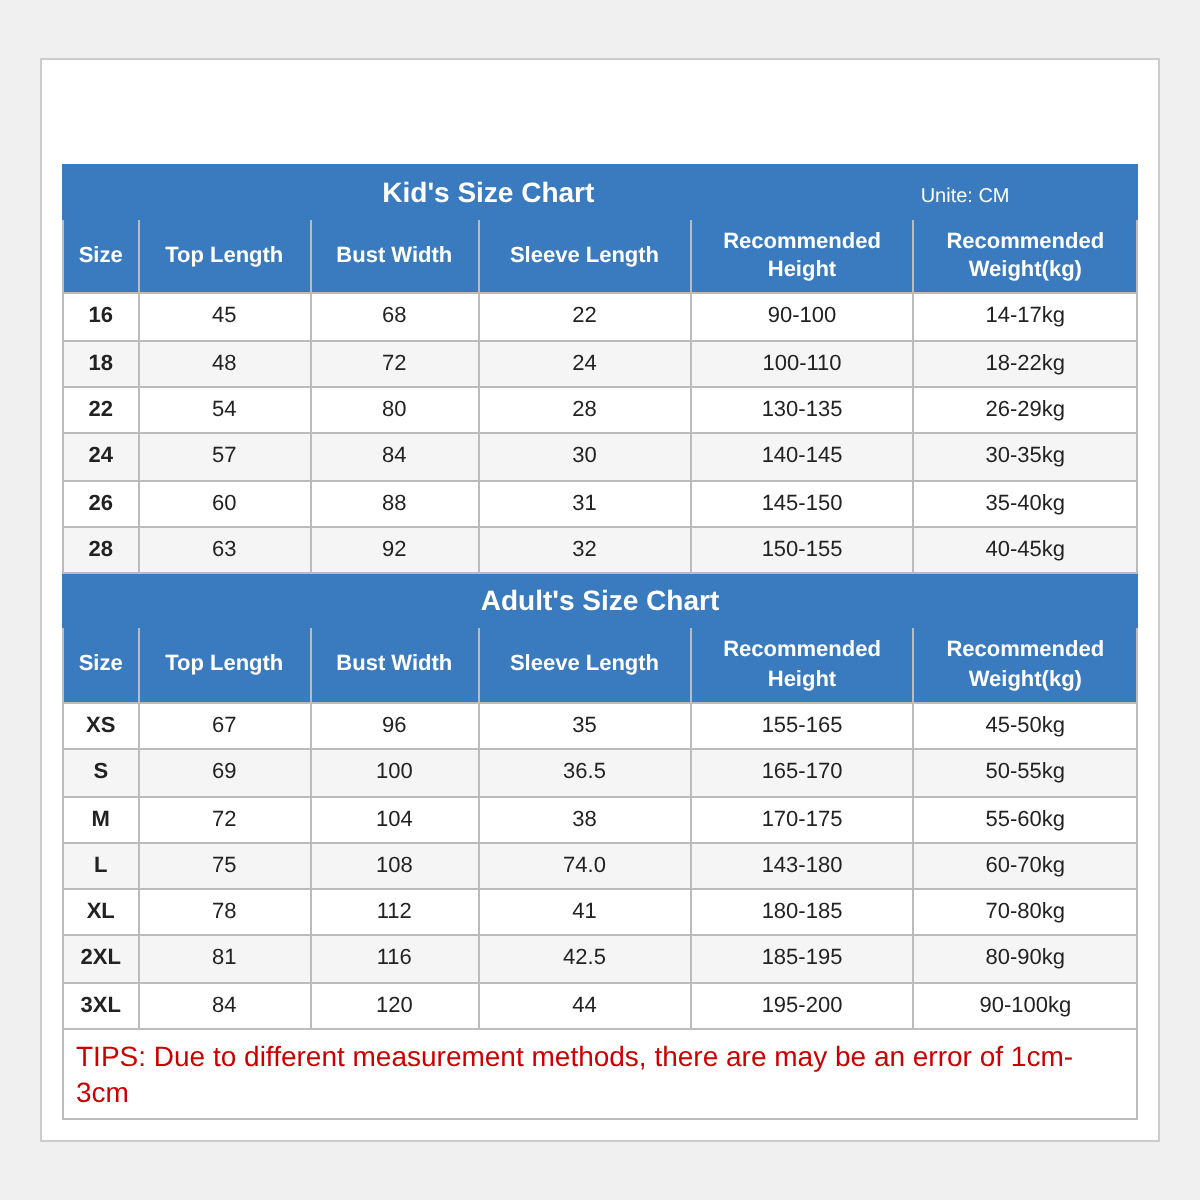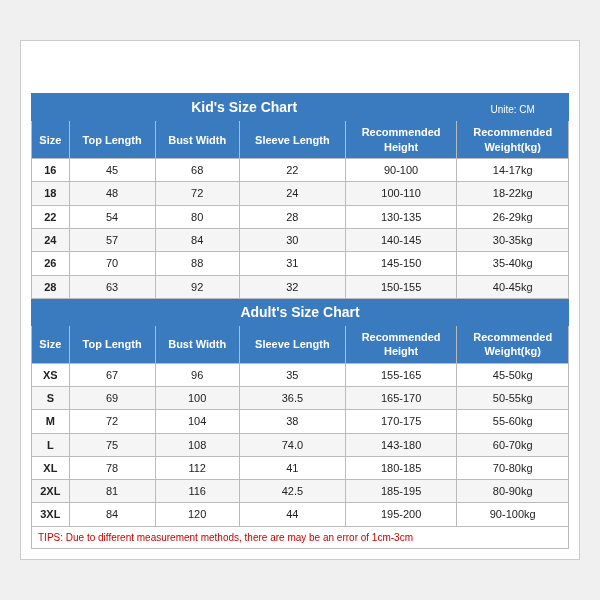--- a/index.html
+++ b/index.html
@@ -42,41 +42,41 @@
     }
     .data-row:nth-child(even) td {
       background: #f5f5f5;
     }
     .size-cell {
       font-weight: bold;
       text-align: center;
     }
     .tips-row td {
       color: #cc0000;
-      font-size: 10px;
+      font-size: 14px;
       text-align: left;
       padding: 4px 6px;
       border: 1px solid #bbb;
     }
     .title-unit-row {
       background: #3a7abf;
     }
     .title-unit-row td {
       background: #3a7abf;
       color: #fff;
       border: 1px solid #3a7abf;
     }
     .title-cell {
       font-size: 14px;
       font-weight: bold;
       text-align: center;
     }
     .unit-cell {
       font-size: 10px;
-      text-align: center;
+      text-align: left;
       vertical-align: bottom;
     }
   </style>
 </head>
 <body>
 
 <div class="card">
   <table>
 
     <thead>
@@ -121,21 +121,21 @@
         <tr class="data-row">
           <td class="size-cell">24</td>
           <td>57</td>
           <td>84</td>
           <td>30</td>
           <td>140-145</td>
           <td>30-35kg</td>
         </tr>
         <tr class="data-row">
           <td class="size-cell">26</td>
-          <td>70</td>
+          <td>60</td>
           <td>88</td>
           <td>31</td>
           <td>145-150</td>
           <td>35-40kg</td>
         </tr>
         <tr class="data-row">
           <td class="size-cell">28</td>
           <td>63</td>
           <td>92</td>
           <td>32</td>

